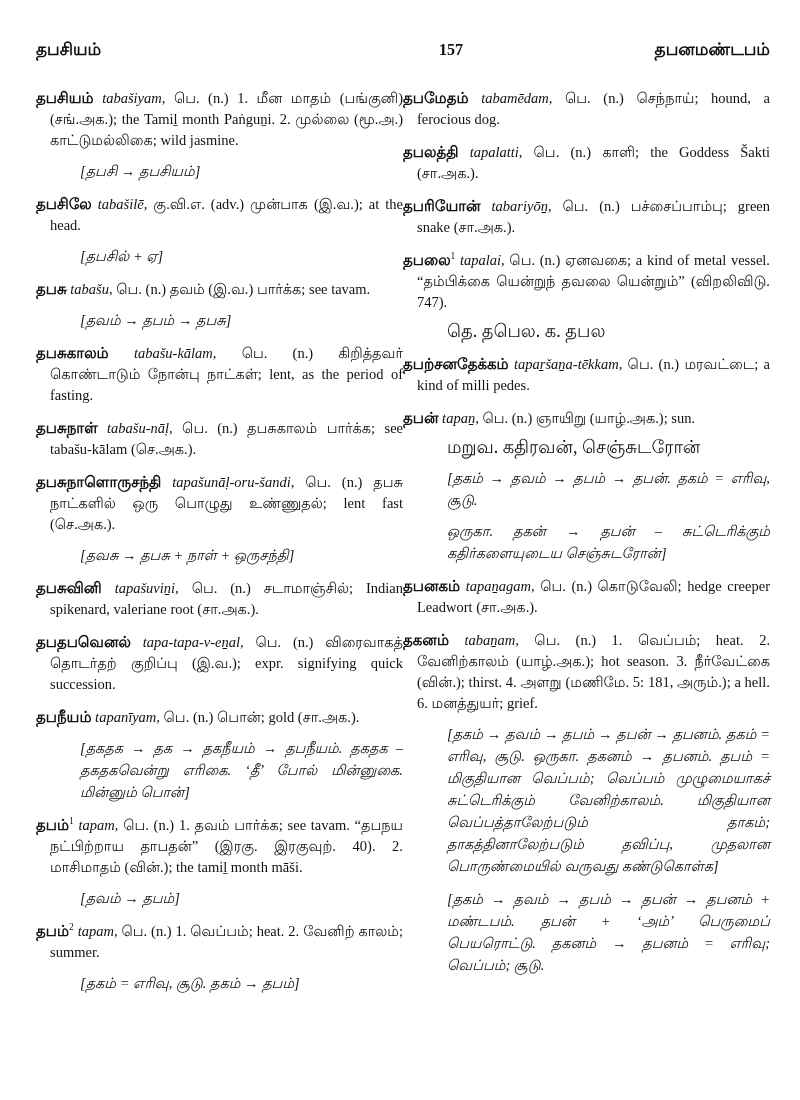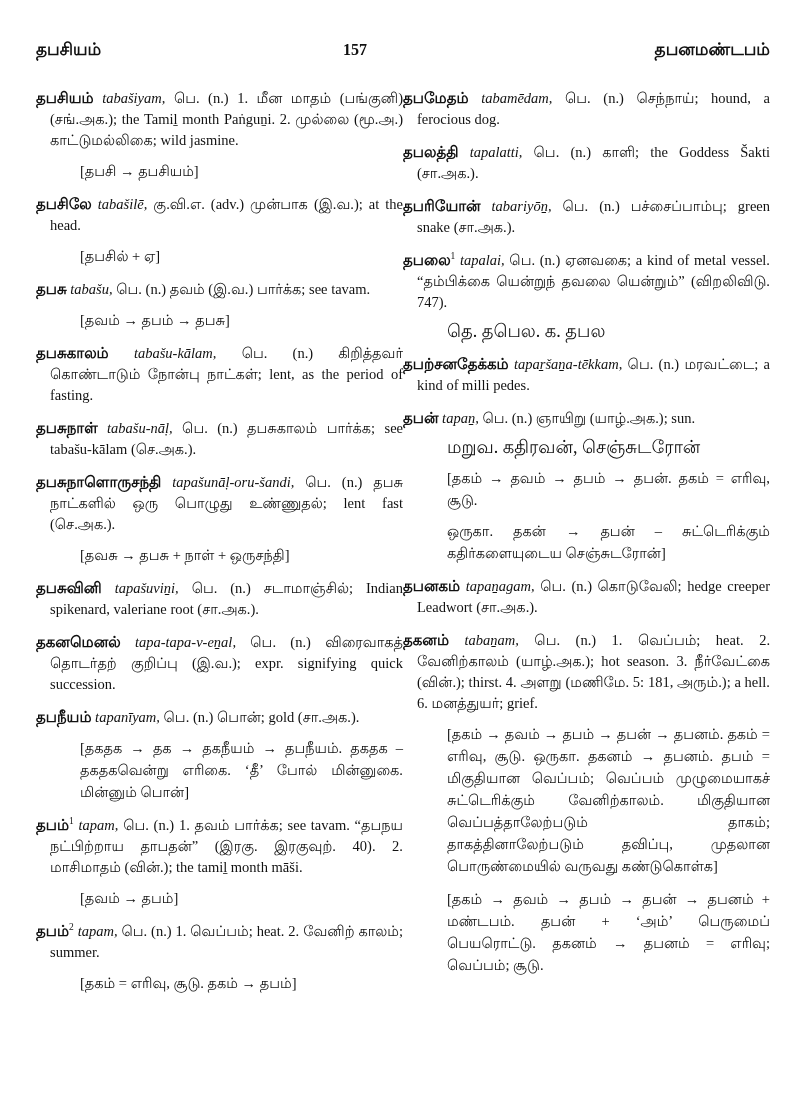--- a/index.html
+++ b/index.html
@@ -23,21 +23,21 @@
   .page-header .hw-left,
   .page-header .hw-right {
     flex: 1;
     font-family: "Liberation Sans", sans-serif;
     font-weight: 700;
     font-size: 17px;
   }
   .page-header .hw-right { text-align: right; }
   .page-header .page-num {
     width: 120px;
-    text-align: left;
+    text-align: right;
     font-weight: 700;
     font-size: 16px;
     font-family: "Liberation Serif", serif;
   }
   .columns { display: flex; }
   .col { flex: 1; min-width: 0; }
   .entry { margin-bottom: 11px; }
   .entry-text {
     margin: 0;
     padding-left: 14px;
@@ -53,20 +53,21 @@
   }
   .sup {
     font-size: 9.5px;
     vertical-align: super;
     line-height: 0;
   }
   .tr { font-style: italic; }
   .etym {
     margin: 9px 0 0 0;
     padding-left: 44px;
+    font-style: italic;
     font-size: 14.5px;
     line-height: 22px;
     text-align: justify;
   }
   .note {
     margin: 8px 0 0 0;
     padding-left: 44px;
     font-size: 18px;
     line-height: 21px;
   }
@@ -101,21 +102,21 @@
     <p class="entry-text"><b class="hw">தபசுநாள்</b> <i class="tr">tabašu-nāḷ,</i> <span class="body">பெ. (n.) தபசுகாலம் பார்க்க; see tabašu-kālam (செ.அக.).</span></p>
   </div>
         <div class="entry">
     <p class="entry-text"><b class="hw">தபசுநாளொருசந்தி</b> <i class="tr">tapašunāḷ-oru-šandi,</i> <span class="body">பெ. (n.) தபசு நாட்களில் ஒரு பொழுது உண்ணுதல்; lent fast (செ.அக.).</span></p>
   <p class="etym">[தவசு → தபசு + நாள் + ஒருசந்தி]</p>
         </div>
         <div class="entry">
     <p class="entry-text"><b class="hw">தபசுவினி</b> <i class="tr">tapašuvin̠i,</i> <span class="body">பெ. (n.) சடாமாஞ்சில்; Indian spikenard, valeriane root (சா.அக.).</span></p>
   </div>
         <div class="entry">
-    <p class="entry-text"><b class="hw">தகனமெனல்</b> <i class="tr">tapa-tapa-v-en̠al,</i> <span class="body">பெ. (n.) விரைவாகத் தொடர்தற் குறிப்பு (இ.வ.); expr. signifying quick succession.</span></p>
+    <p class="entry-text"><b class="hw">தபதபவெனல்</b> <i class="tr">tapa-tapa-v-en̠al,</i> <span class="body">பெ. (n.) விரைவாகத் தொடர்தற் குறிப்பு (இ.வ.); expr. signifying quick succession.</span></p>
   </div>
         <div class="entry">
     <p class="entry-text"><b class="hw">தபநீயம்</b> <i class="tr">tapanīyam,</i> <span class="body">பெ. (n.) பொன்; gold (சா.அக.).</span></p>
   <p class="etym">[தகதக → தக → தகநீயம் → தபநீயம். தகதக – தகதகவென்று எரிகை. ‘தீ’ போல் மின்னுகை. மின்னும் பொன்]</p>
         </div>
         <div class="entry">
     <p class="entry-text"><b class="hw">தபம்</b><sup class="sup">1</sup> <i class="tr">tapam,</i> <span class="body">பெ. (n.) 1. தவம் பார்க்க; see tavam. “தபநய நட்பிற்றாய தாபதன்” (இரகு. இரகுவுற். 40). 2. மாசிமாதம் (வின்.); the tamil̠ month māši.</span></p>
   <p class="etym">[தவம் → தபம்]</p>
         </div>
         <div class="entry">

